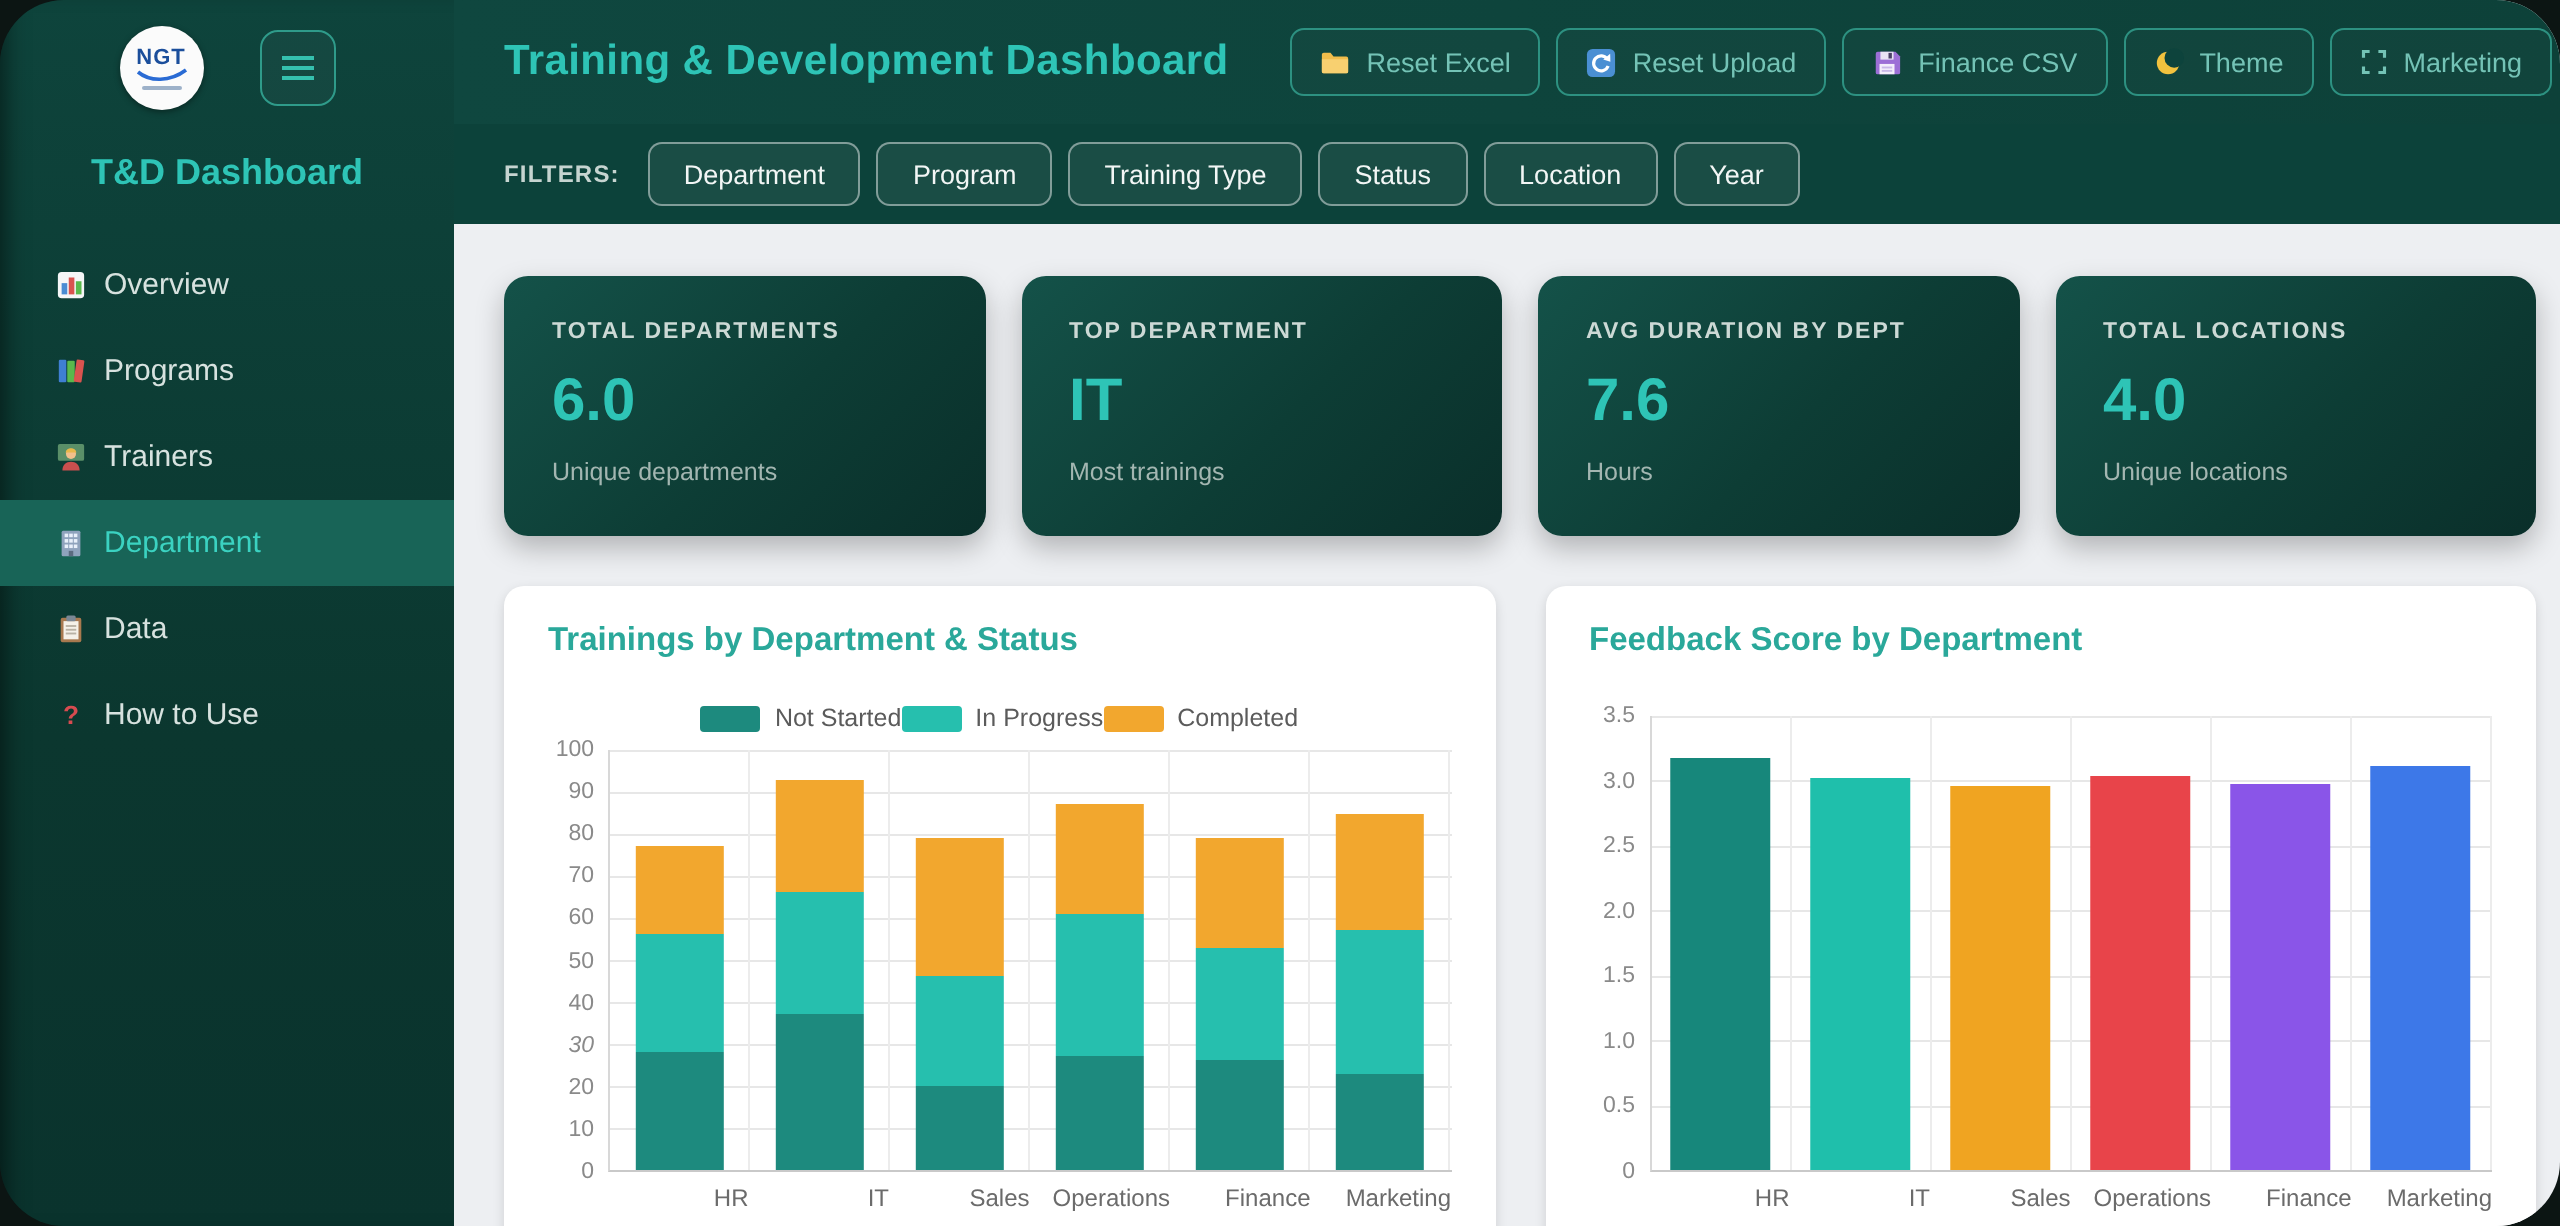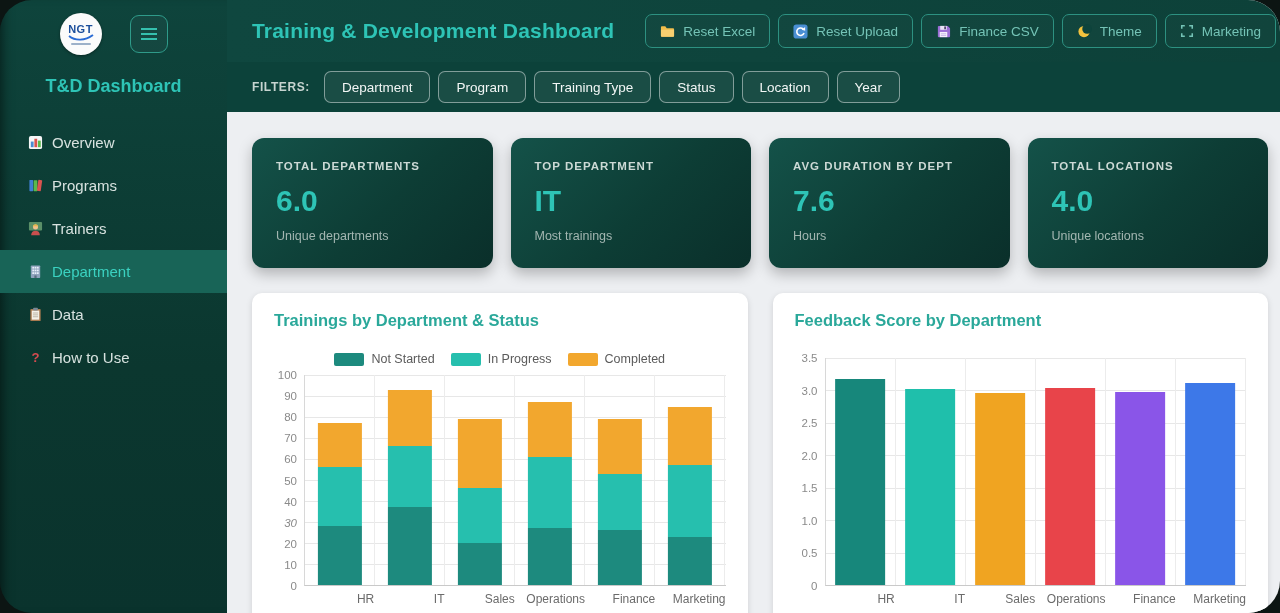--- a/index.html
+++ b/index.html
@@ -76,21 +76,21 @@
   .kpi-label { color:#ccd9d5; font-size:11.5px; font-weight:bold; letter-spacing:1px; }
   .kpi-value { color:#2ec4b6; font-size:30px; font-weight:bold; margin:12px 0 11px; }
   .kpi-sub { color:#a3b6b1; font-size:12.5px; }
   
   .charts-grid { display:grid; grid-template-columns:1fr 1fr; gap:25px; margin-top:25px; }
   .chart-card {
     background:#ffffff; border-radius:10px; box-shadow:0 2px 6px rgba(0,0,0,0.13);
     padding:18px 22px; min-height:340px;
   }
   .chart-title { margin:0; color:#2aa89a; font-size:16.5px; font-weight:bold; }
-  .chart-legend { display:flex; justify-content:center; align-items:flex-start; gap:16px; margin:22px 0 9px; }
+  .chart-legend { display:flex; justify-content:center; align-items:flex-start; margin:22px 0 9px; }
   .legend-item { display:flex; align-items:center; gap:7px; font-size:12.5px; color:#5b5b5b; cursor:pointer; }
   .legend-swatch { width:30px; height:13px; border-radius:2px; }
   .chart-area { display:flex; }
   [data-chart-index="1"] .chart-area { margin-top:28px; }
   .y-axis { width:30px; position:relative; flex-shrink:0; }
   [data-chart-index="0"] .y-axis, [data-chart-index="0"] .plot { height:211px; }
   [data-chart-index="1"] .y-axis, [data-chart-index="1"] .plot { height:228px; }
   .y-tick {
     position:absolute; right:7px; transform:translateY(-50%);
     color:#8a8a8a; font-size:11.5px; white-space:nowrap;

